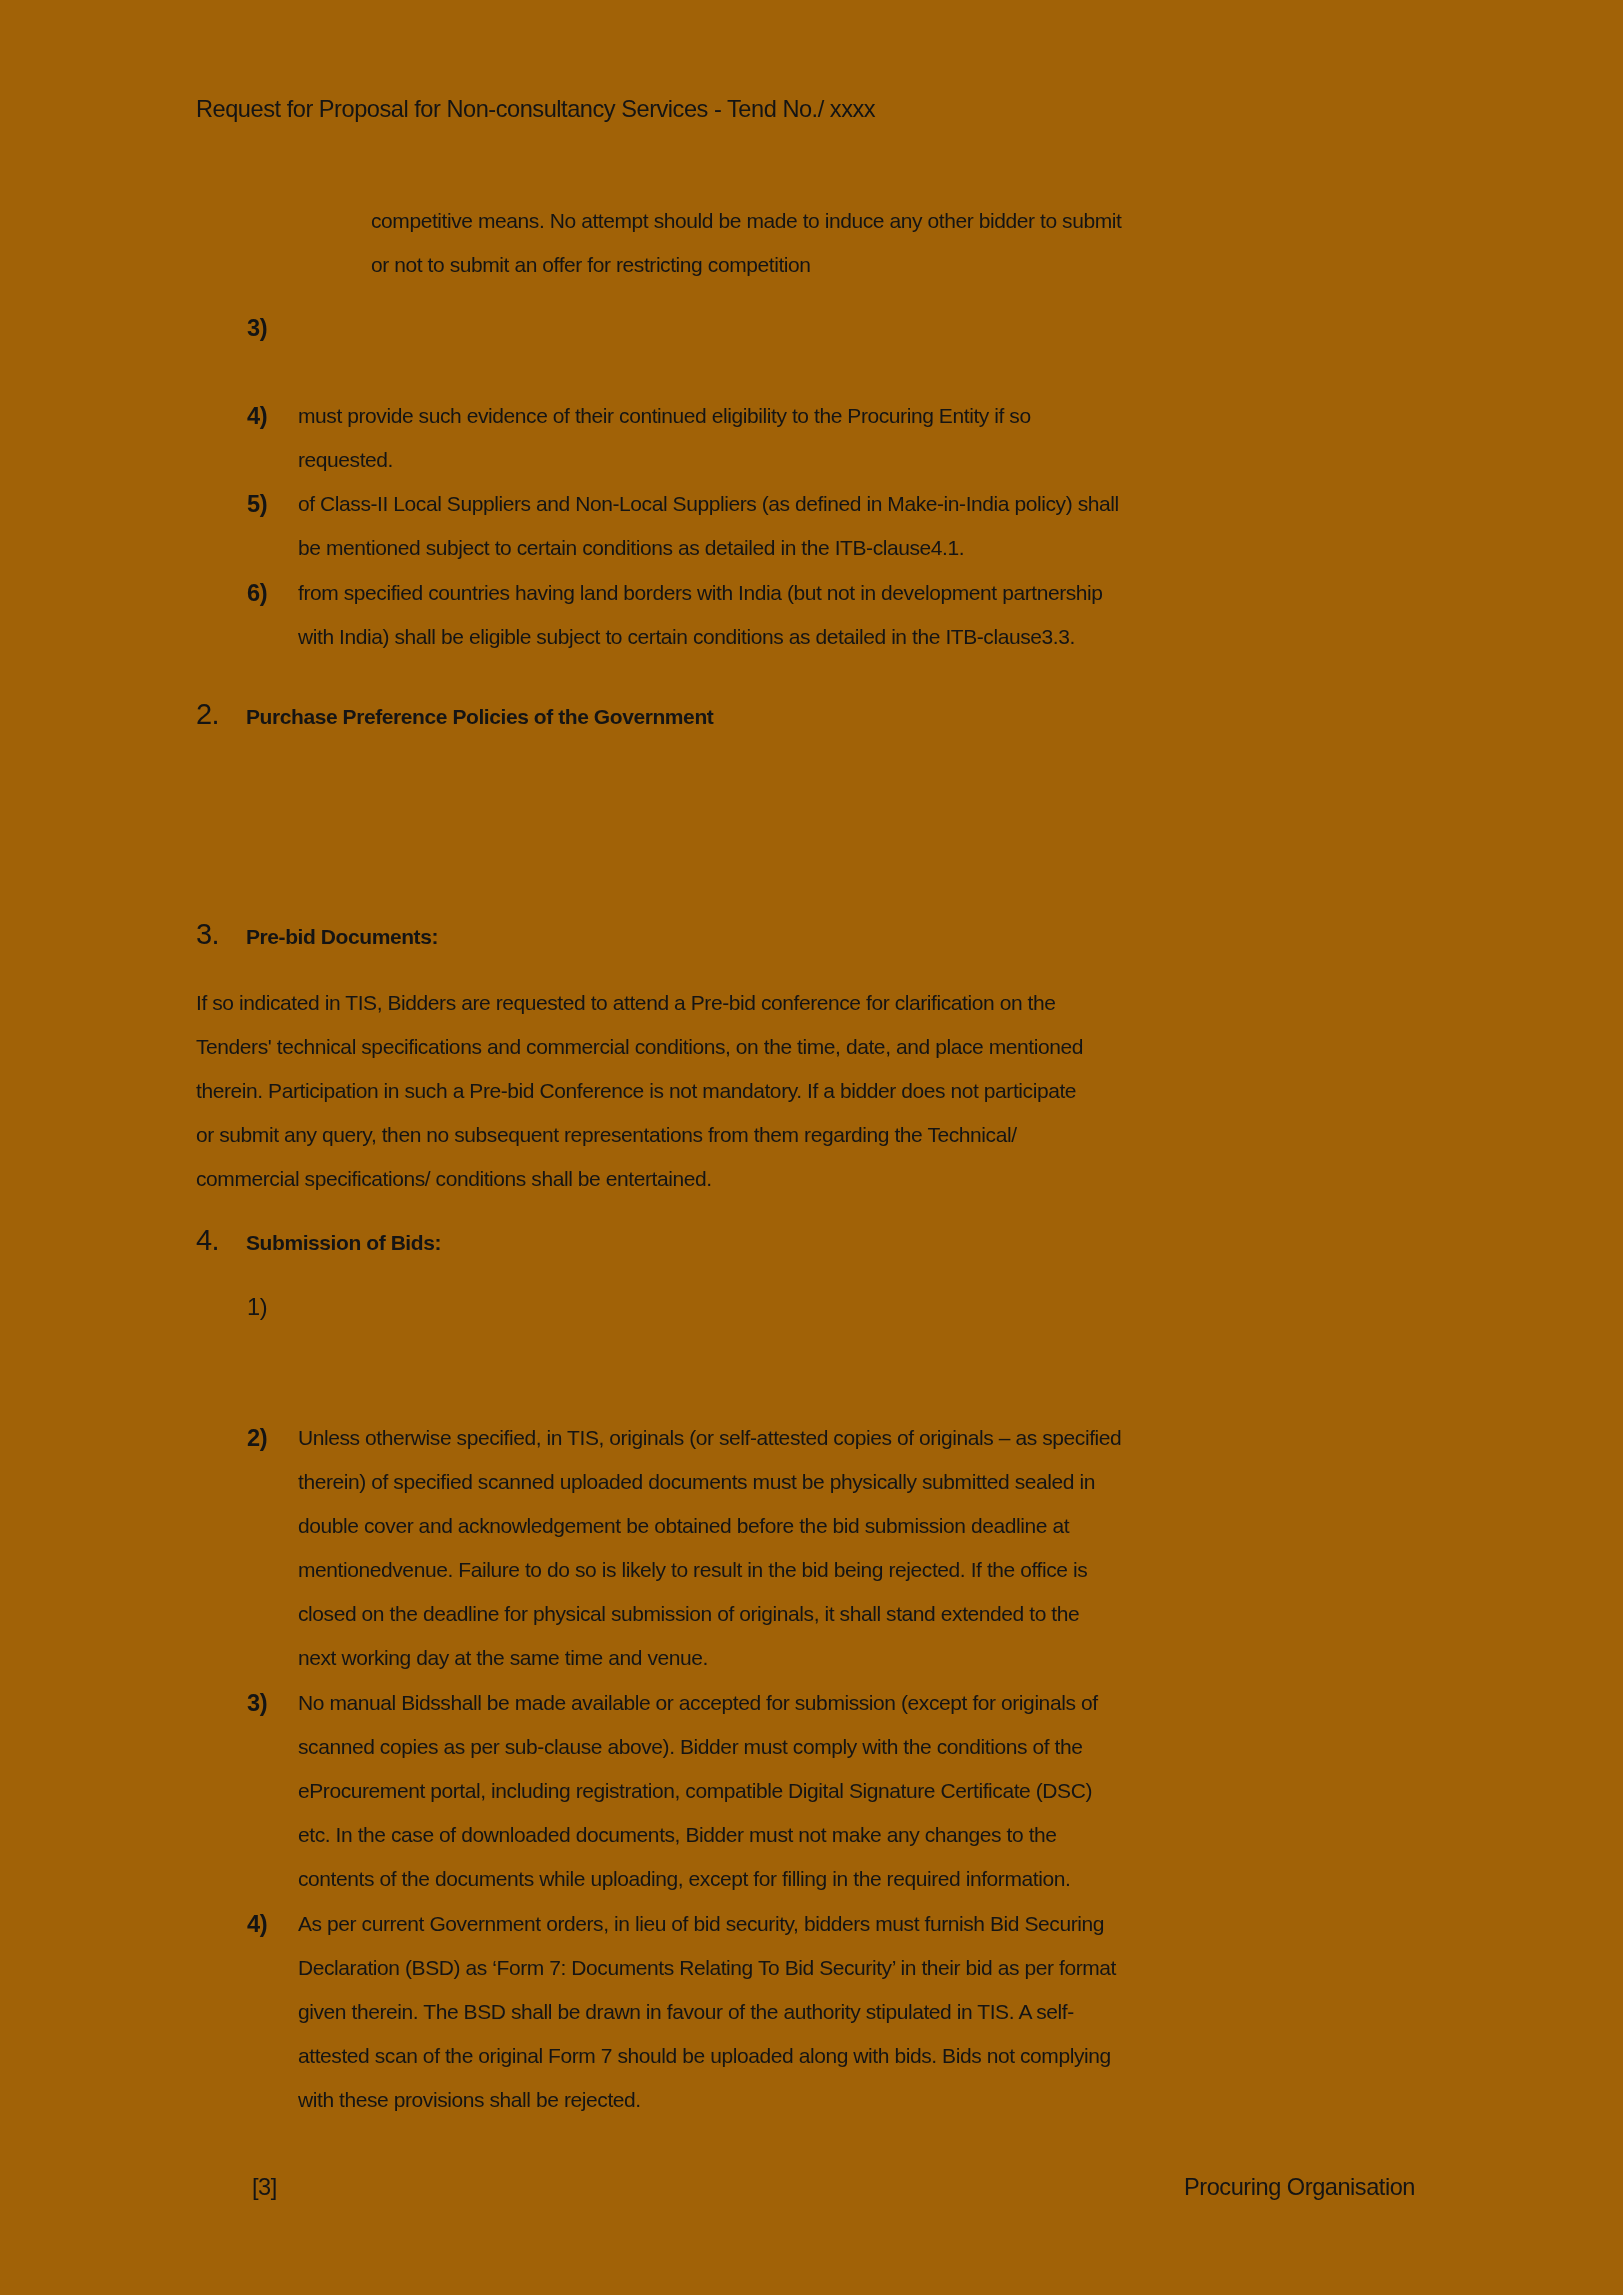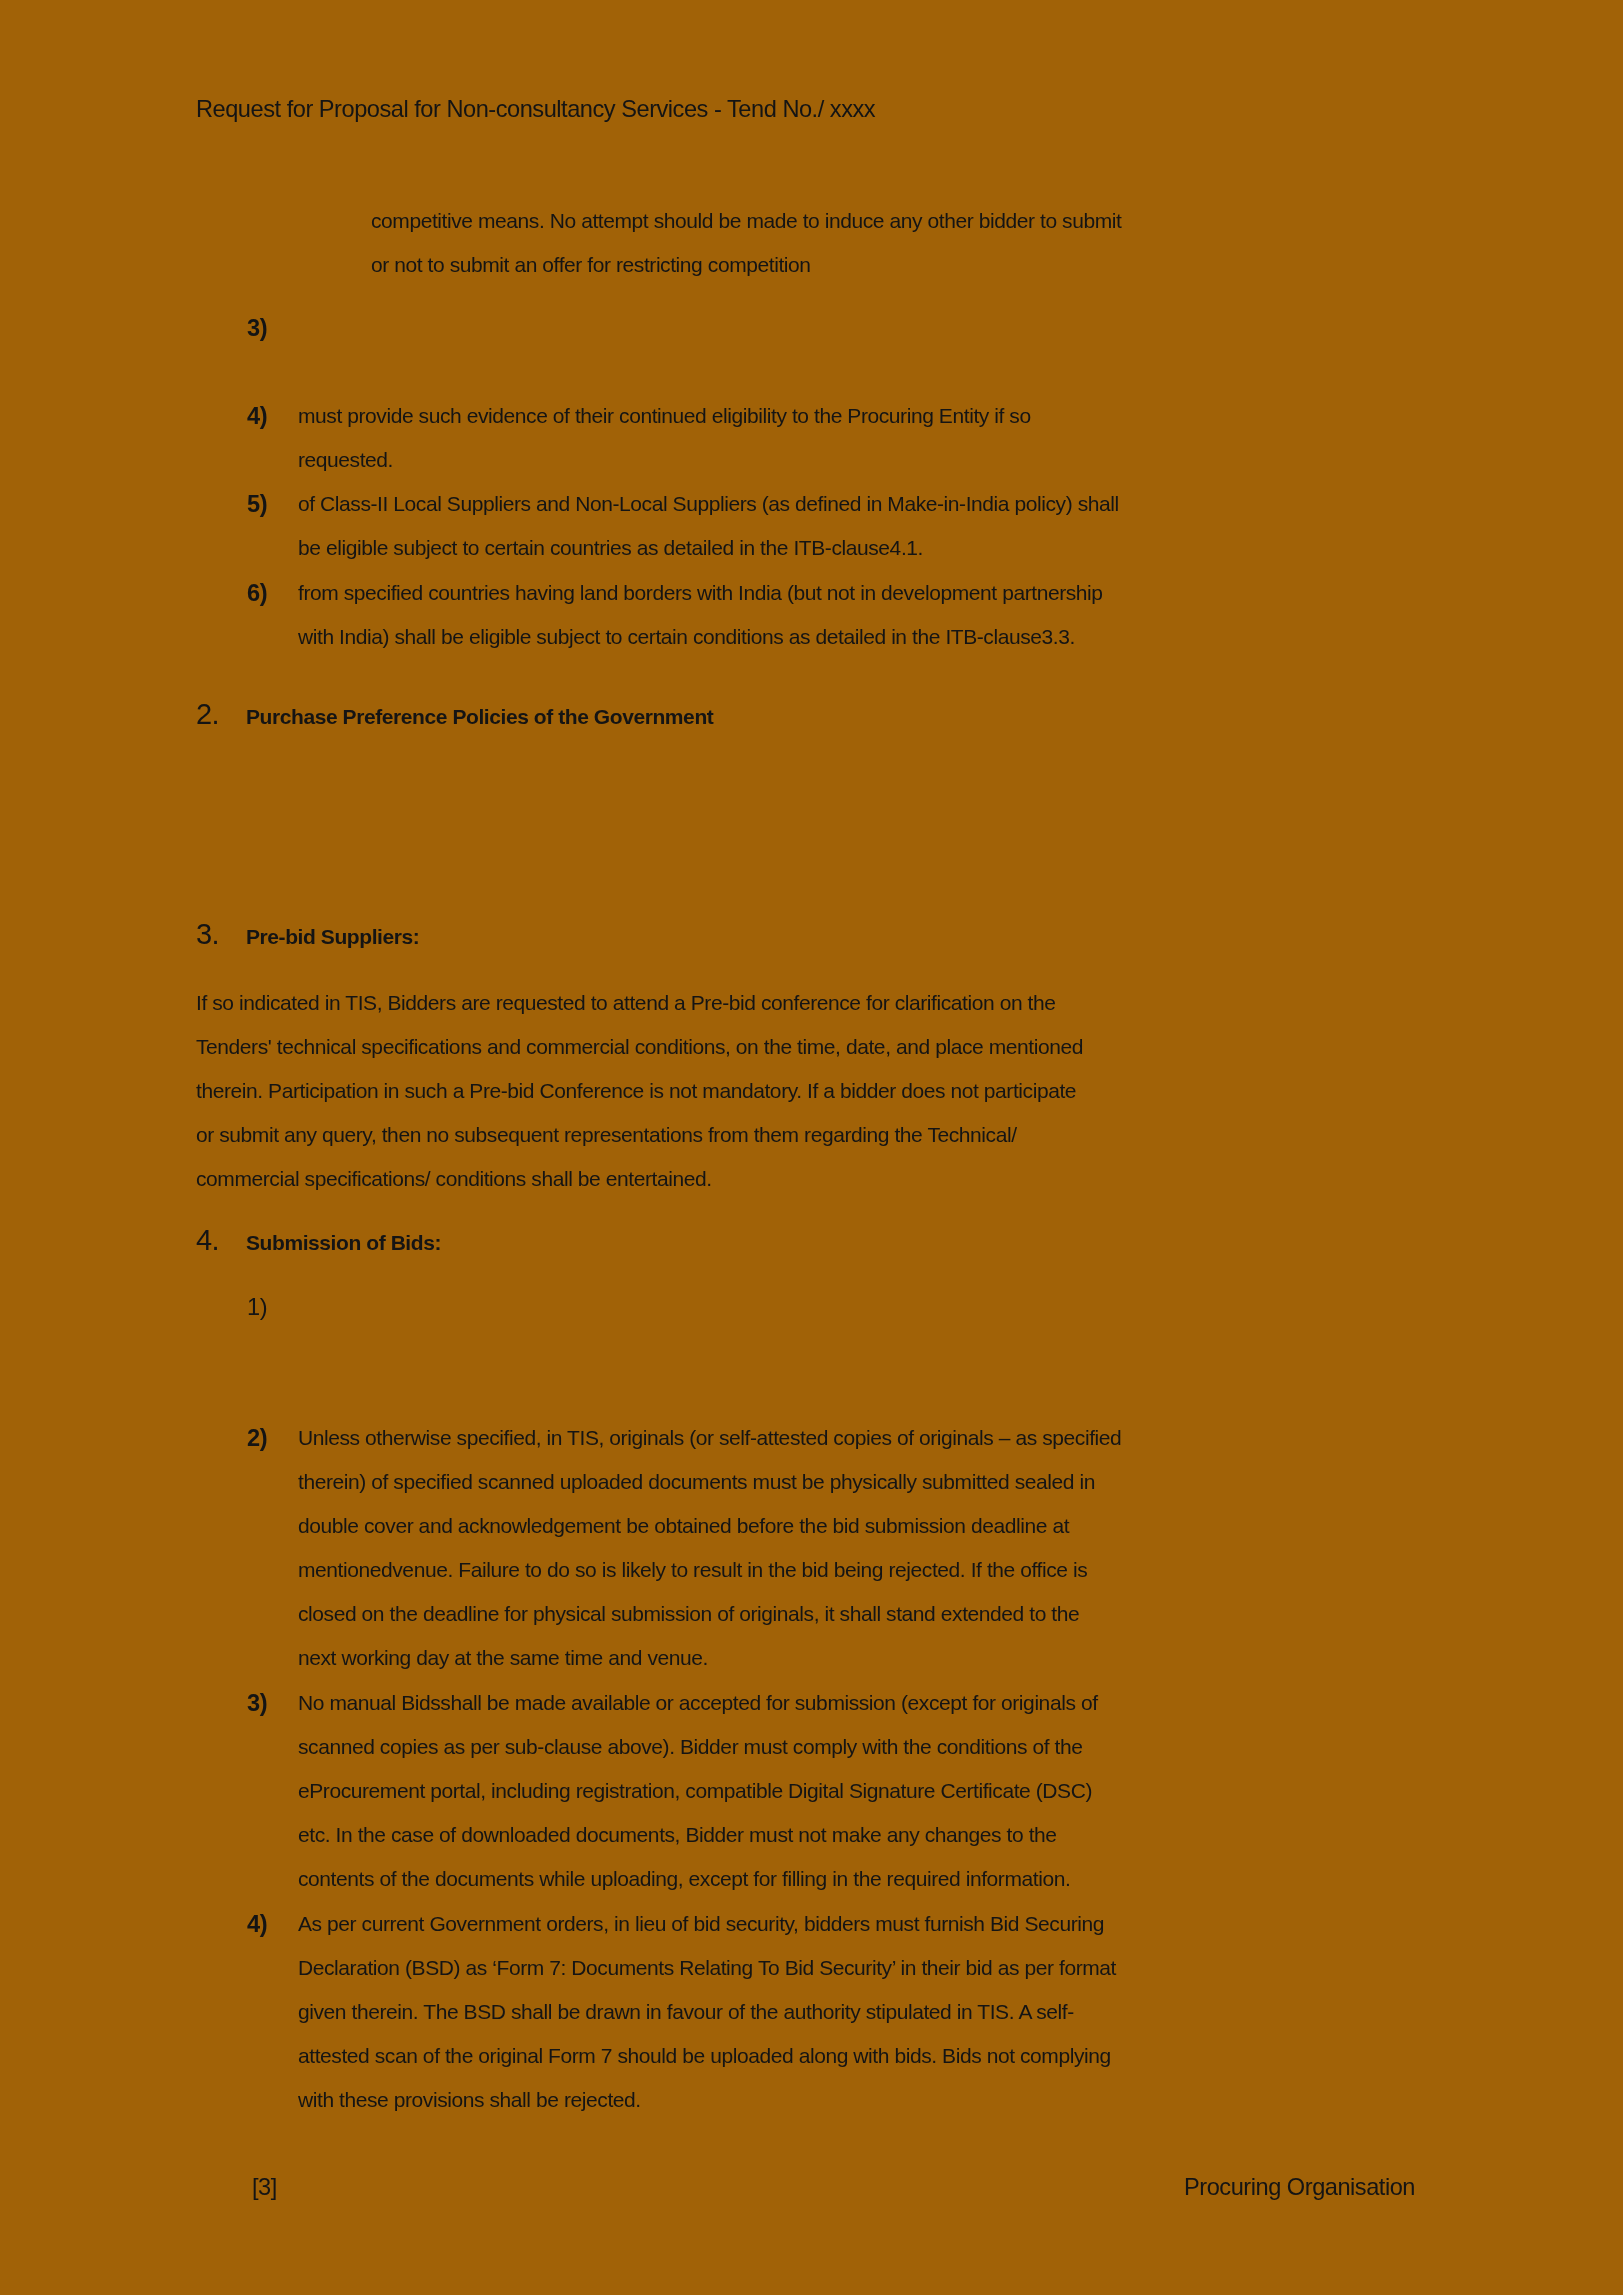--- a/index.html
+++ b/index.html
@@ -81,36 +81,36 @@
     <span class="num-col num-bold">3)</span>
   </div>
   <div class="abs list-item" style="left:247px; top:394px; width:1217px;">
     <span class="num-col num-bold">4)</span>
     <span class="body-text">must provide such evidence of their continued eligibility to the Procuring Entity if so
 requested.</span>
   </div>
   <div class="abs list-item" style="left:247px; top:482px; width:1217px;">
     <span class="num-col num-bold">5)</span>
     <span class="body-text">of Class-II Local Suppliers and Non-Local Suppliers (as defined in Make-in-India policy) shall
-be eligible subject to certain countries as detailed in the ITB-clause4.1.</span>
+be mentioned subject to certain conditions as detailed in the ITB-clause4.1.</span>
   </div>
   <div class="abs list-item" style="left:247px; top:571px; width:1217px;">
     <span class="num-col num-bold">6)</span>
     <span class="body-text">from specified countries having land borders with India (but not in development partnership
 with India) shall be eligible subject to certain conditions as detailed in the ITB-clause3.3.</span>
   </div>
 
   <div class="abs heading-row" style="left:196px; top:692px;">
     <span class="heading-num">2.</span>
     <span class="heading-title">Purchase Preference Policies of the Government</span>
   </div>
 
   <div class="abs heading-row" style="left:196px; top:912px;">
     <span class="heading-num">3.</span>
-    <span class="heading-title">Pre-bid Suppliers:</span>
+    <span class="heading-title">Pre-bid Documents:</span>
   </div>
   <div class="abs body-text" style="left:196px; top:981px;">If so indicated in TIS, Bidders are requested to attend a Pre-bid conference for clarification on the
 Tenders' technical specifications and commercial conditions, on the time, date, and place mentioned
 therein. Participation in such a Pre-bid Conference is not mandatory. If a bidder does not participate
 or submit any query, then no subsequent representations from them regarding the Technical/
 commercial specifications/ conditions shall be entertained.</div>
 
   <div class="abs heading-row" style="left:196px; top:1218px;">
     <span class="heading-num">4.</span>
     <span class="heading-title">Submission of Bids:</span>

